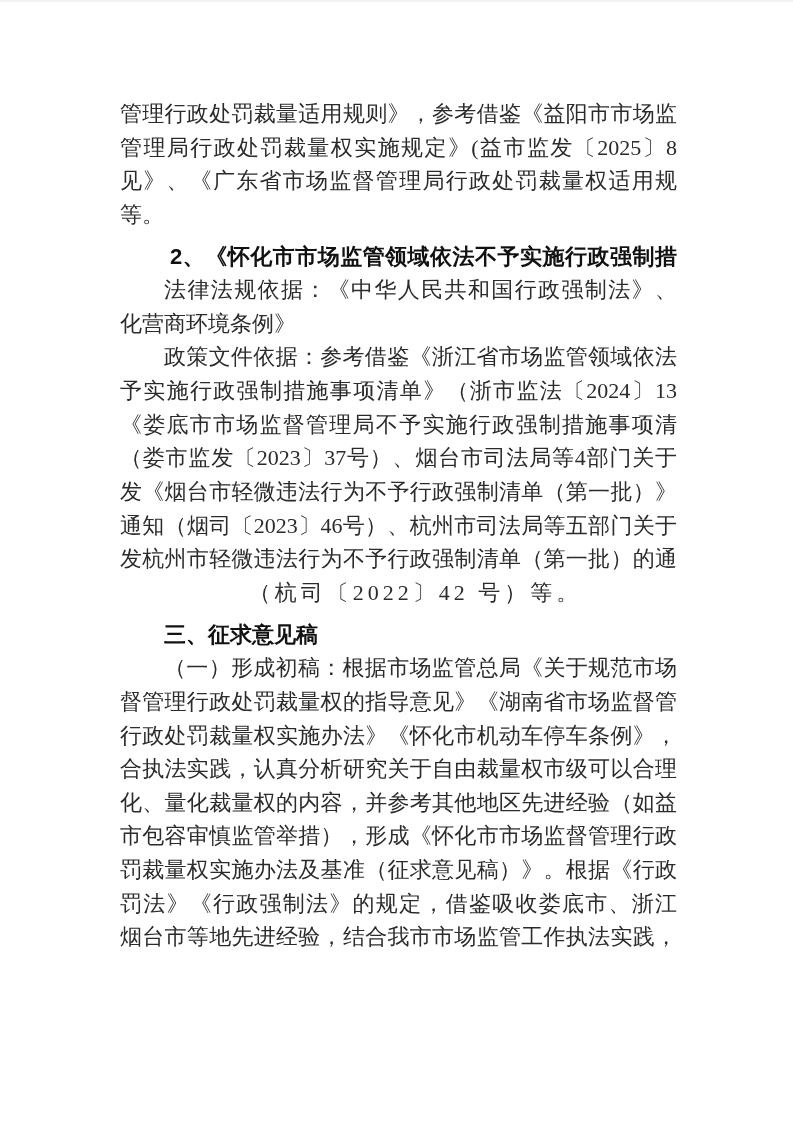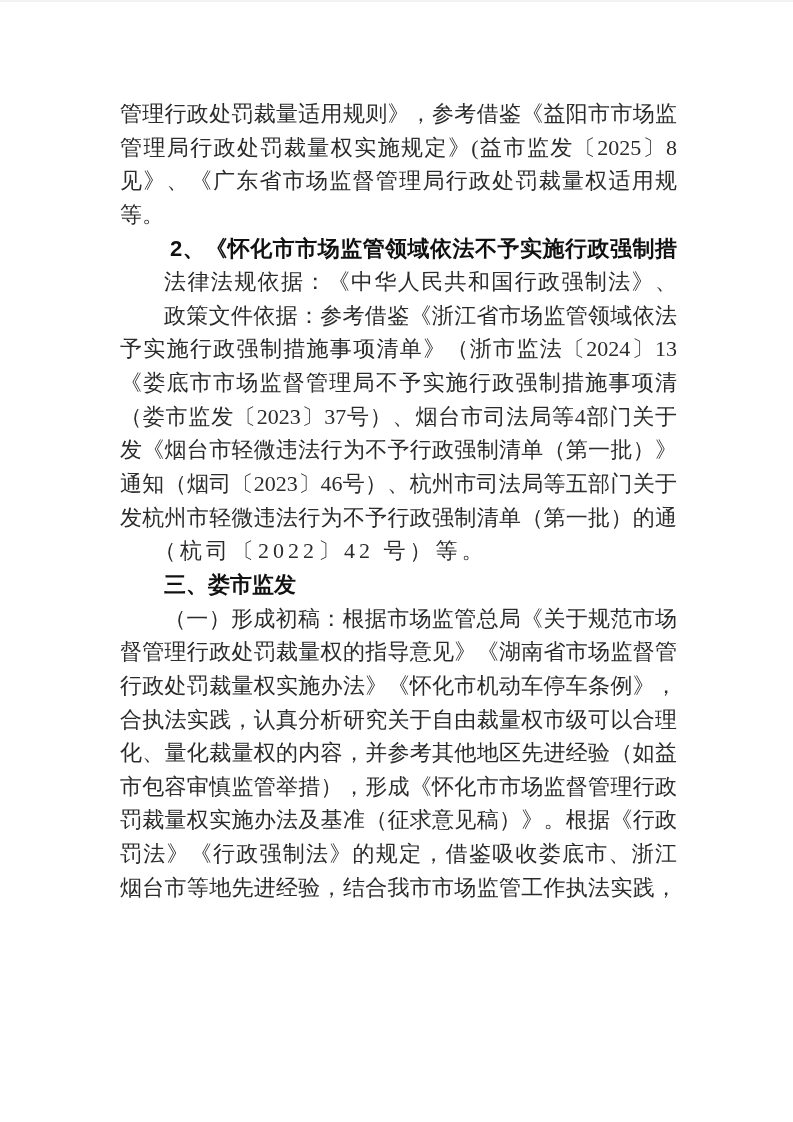--- a/index.html
+++ b/index.html
@@ -32,46 +32,48 @@
     text-align: justify;
     text-align-last: justify;
   }
   
   .l { text-align: left; }
   
   .b {
     font-family: "Liberation Sans", "DejaVu Sans", sans-serif;
     font-weight: 700;
     color: #111111;
+    margin-top: 8px;
   }
   .i2 { text-indent: 44px; }   
   .i2b { text-indent: 50px; }  
   .i1 { text-indent: 34px; }   
-  .sp { letter-spacing: 4px; } 
+  .sp { letter-spacing: 4px; text-align: center; } 
 </style>
 </head>
 <body>
 
 <div class="page">
   <div class="doc">
     <div class="ln j">管理行政处罚裁量适用规则》，参考借鉴《益阳市市场监督</div>
     <div class="ln j">管理局行政处罚裁量权实施规定》(益市监发〔2025〕8 号)》、</div>
     <div class="ln j">见》、《广东省市场监督管理局行政处罚裁量权适用规则》</div>
     <div class="ln l">等。</div>
     <div class="ln j b i2b">2、《怀化市市场监管领域依法不予实施行政强制措</div>
     <div class="ln j i2">法律法规依据：《中华人民共和国行政强制法》、《优</div>
+    <div class="ln l">化营商环境条例》</div>
     <div class="ln j i2">政策文件依据：参考借鉴《浙江省市场监管领域依法不</div>
     <div class="ln j">予实施行政强制措施事项清单》（浙市监法〔2024〕13 号）、</div>
     <div class="ln j">《娄底市市场监督管理局不予实施行政强制措施事项清单》</div>
     <div class="ln j">（娄市监发〔2023〕37号）、烟台市司法局等4部门关于印</div>
     <div class="ln j">发《烟台市轻微违法行为不予行政强制清单（第一批）》的</div>
     <div class="ln j">通知（烟司〔2023〕46号）、杭州市司法局等五部门关于印</div>
     <div class="ln j">发杭州市轻微违法行为不予行政强制清单（第一批）的通知</div>
     <div class="ln l i1 sp">（杭司〔2022〕42 号）等。</div>
-    <div class="ln l b i2">三、娄市监发</div>
+    <div class="ln l b i2">三、征求意见稿</div>
     <div class="ln j i2">（一）形成初稿：根据市场监管总局《关于规范市场监</div>
     <div class="ln j">督管理行政处罚裁量权的指导意见》《湖南省市场监督管理</div>
     <div class="ln j">行政处罚裁量权实施办法》《怀化市机动车停车条例》，结</div>
     <div class="ln j">合执法实践，认真分析研究关于自由裁量权市级可以合理细</div>
     <div class="ln j">化、量化裁量权的内容，并参考其他地区先进经验（如益阳</div>
     <div class="ln j">市包容审慎监管举措），形成《怀化市市场监督管理行政处</div>
     <div class="ln j">罚裁量权实施办法及基准（征求意见稿）》。根据《行政处</div>
     <div class="ln j">罚法》《行政强制法》的规定，借鉴吸收娄底市、浙江省、</div>
     <div class="ln j">烟台市等地先进经验，结合我市市场监管工作执法实践，针</div>
   </div>

